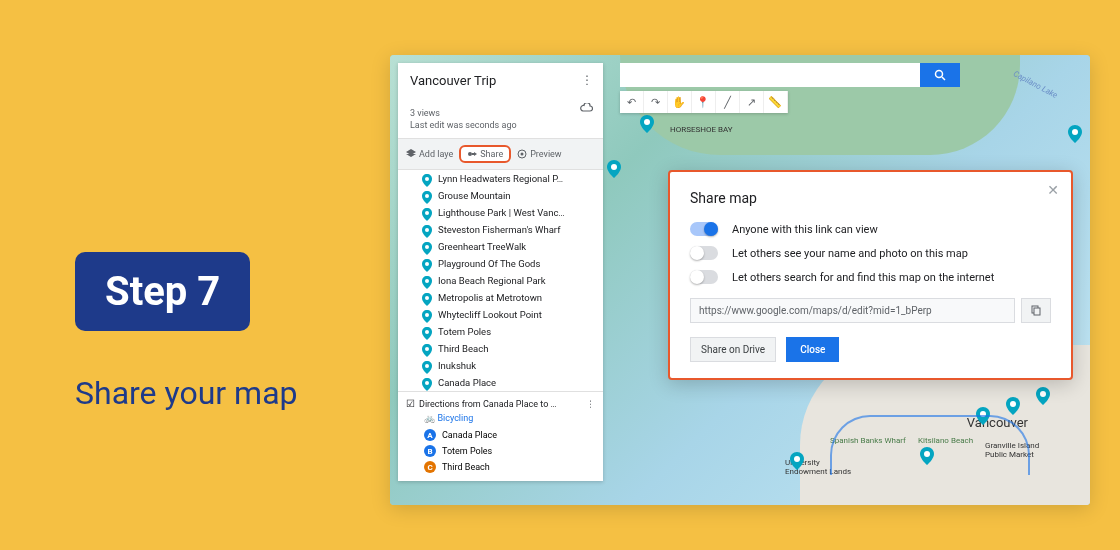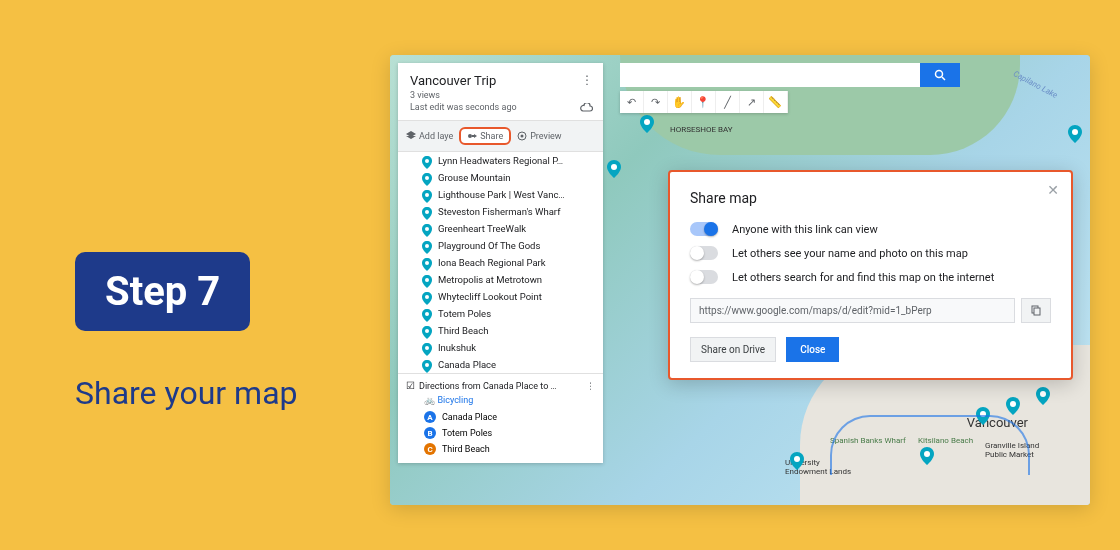--- a/index.html
+++ b/index.html
@@ -7,21 +7,21 @@
 .left-panel { position: absolute; left: 75px; top: 252px; }
 .step-badge { background: #1E3A8A; color: #fff; padding: 16px 30px; border-radius: 10px; font-size: 40px; font-weight: 700; display: inline-block; }
 .step-caption { color: #1E3A8A; font-size: 32px; font-weight: 400; margin-top: 42px; line-height: 1.3; max-width: 260px; }
 .screenshot { position: absolute; left: 390px; top: 55px; width: 700px; height: 450px; background: #a5d6cb; border-radius: 4px; box-shadow: 0 4px 20px rgba(0,0,0,0.15); overflow: hidden; }
 .map-bg { position: absolute; inset: 0; background: linear-gradient(135deg, #b8e0d4 0%, #8fc9bd 30%, #a8d5e8 60%, #c5e8f5 100%); }
 .map-land1 { position: absolute; left: 230px; top: 0; width: 400px; height: 100px; background: #9cc9a8; border-radius: 0 0 180px 200px; }
 .map-land2 { position: absolute; right: -50px; bottom: -20px; width: 340px; height: 180px; background: #e8e5de; border-radius: 100px 0 0 0; }
 .sidebar { position: absolute; left: 8px; top: 8px; width: 205px; background: #fff; box-shadow: 0 1px 4px rgba(0,0,0,0.2); font-size: 10px; }
 .sb-header { padding: 10px 12px 8px; position: relative; }
 .sb-title { font-size: 13px; color: #202124; }
-.sb-views { color: #5f6368; font-size: 9px; margin-top: 2px; }
+.sb-views { color: #5f6368; font-size: 9px; margin-top: 20px; }
 .sb-edit { color: #5f6368; font-size: 9px; margin-top: 2px; }
 .sb-menu { position: absolute; right: 10px; top: 10px; color: #5f6368; font-size: 12px; }
 .sb-cloud { position: absolute; right: 10px; top: 40px; color: #5f6368; }
 .sb-toolbar { background: #f1f3f4; display: flex; padding: 6px 4px; gap: 2px; border-top: 1px solid #e0e0e0; border-bottom: 1px solid #e0e0e0; font-size: 9px; color: #5f6368; }
 .sb-tool { display: flex; align-items: center; gap: 3px; padding: 2px 4px; justify-content: center; }
 .share-highlight { border: 2px solid #E8582C; border-radius: 6px; padding: 2px 6px; background: #fff; }
 .sb-list { max-height: 235px; overflow: hidden; }
 .sb-item { display: flex; align-items: center; padding: 3px 8px 3px 24px; gap: 6px; color: #202124; font-size: 9.5px; white-space: nowrap; overflow: hidden; text-overflow: ellipsis; }
 .pin { width: 10px; height: 10px; flex-shrink: 0; position: relative; }
 .pin svg { display: block; }

